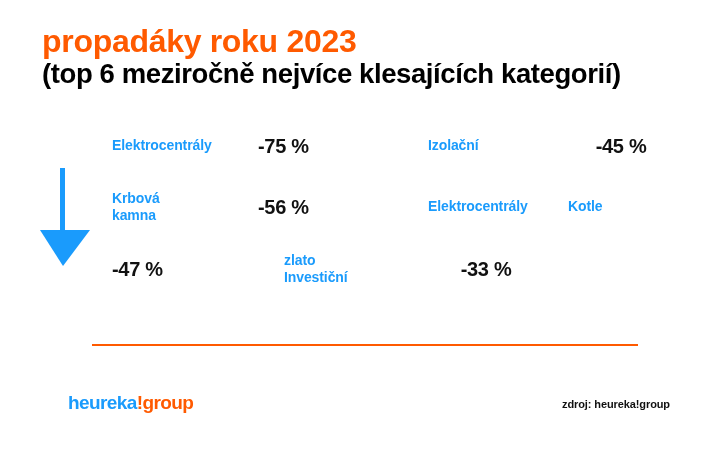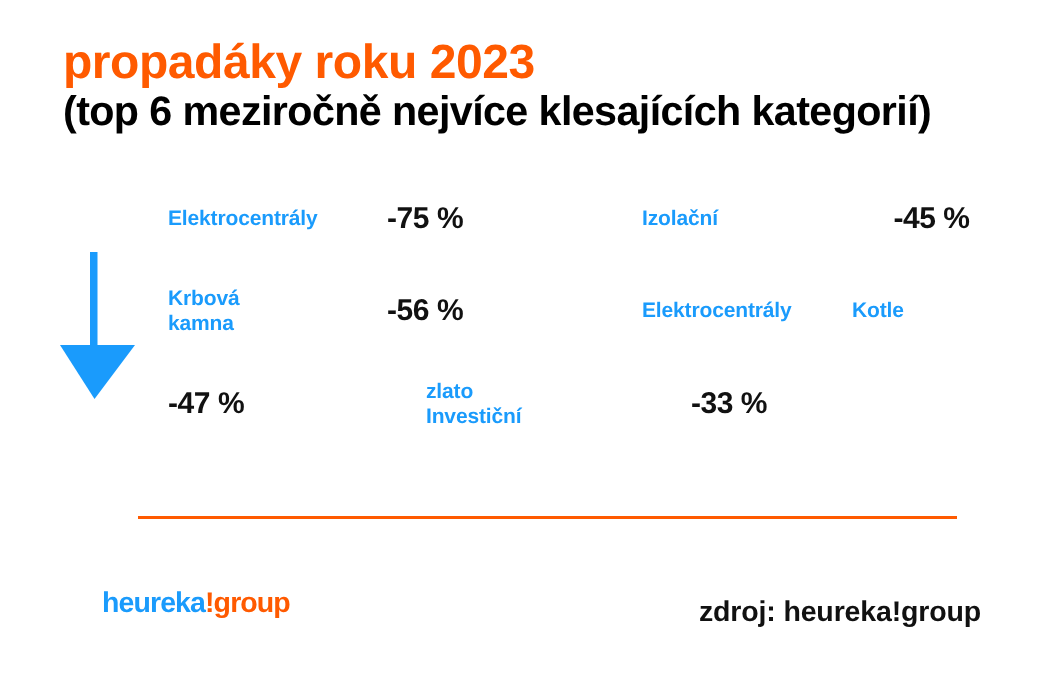--- a/index.html
+++ b/index.html
@@ -98,23 +98,23 @@
     font-size: 19px;
     font-weight: bold;
     letter-spacing: -0.6px;
     white-space: nowrap;
   }
   .logo-primary { color: #1a9bfc; }
   .logo-accent  { color: #ff5a00; }
 
   .source {
     position: absolute;
-    right: 52px;
+    right: 36px;
     top: 398px;
-    font-size: 19px;
+    font-size: 11px;
     font-weight: bold;
     color: #111111;
     letter-spacing: -0.1px;
     white-space: nowrap;
   }
 </style>
 </head>
 <body>
 
 <div class="title-block">

